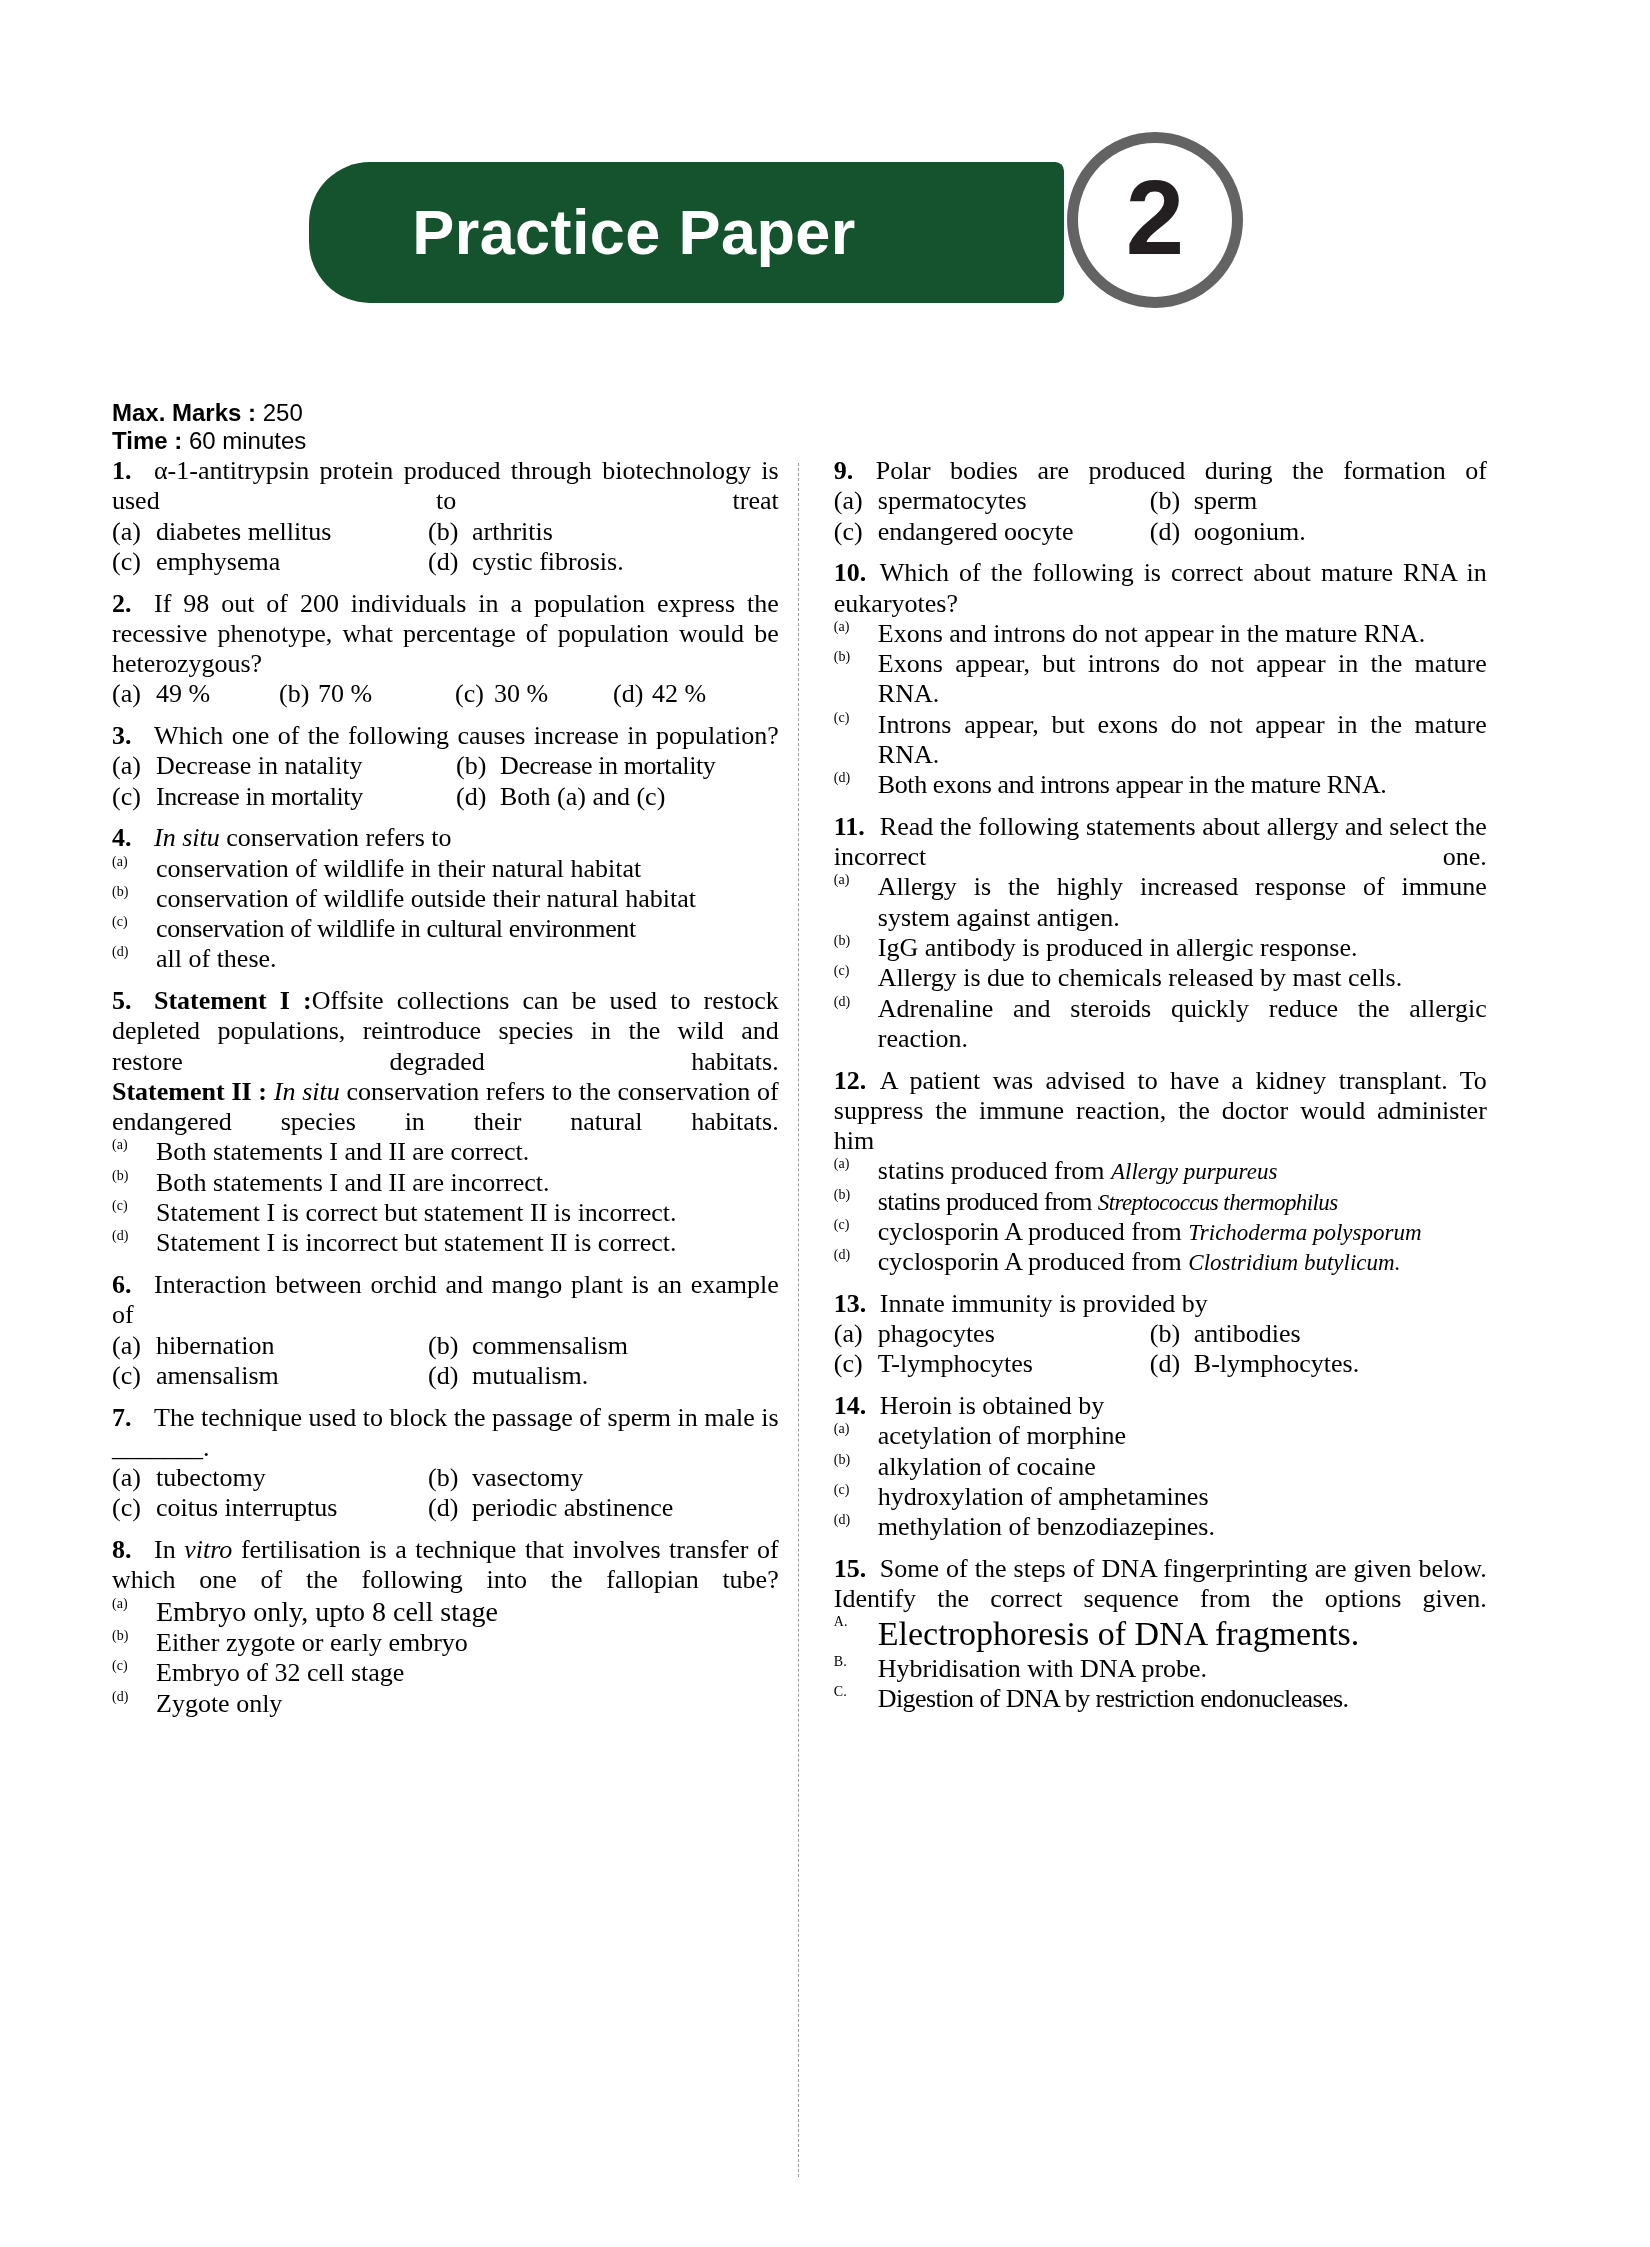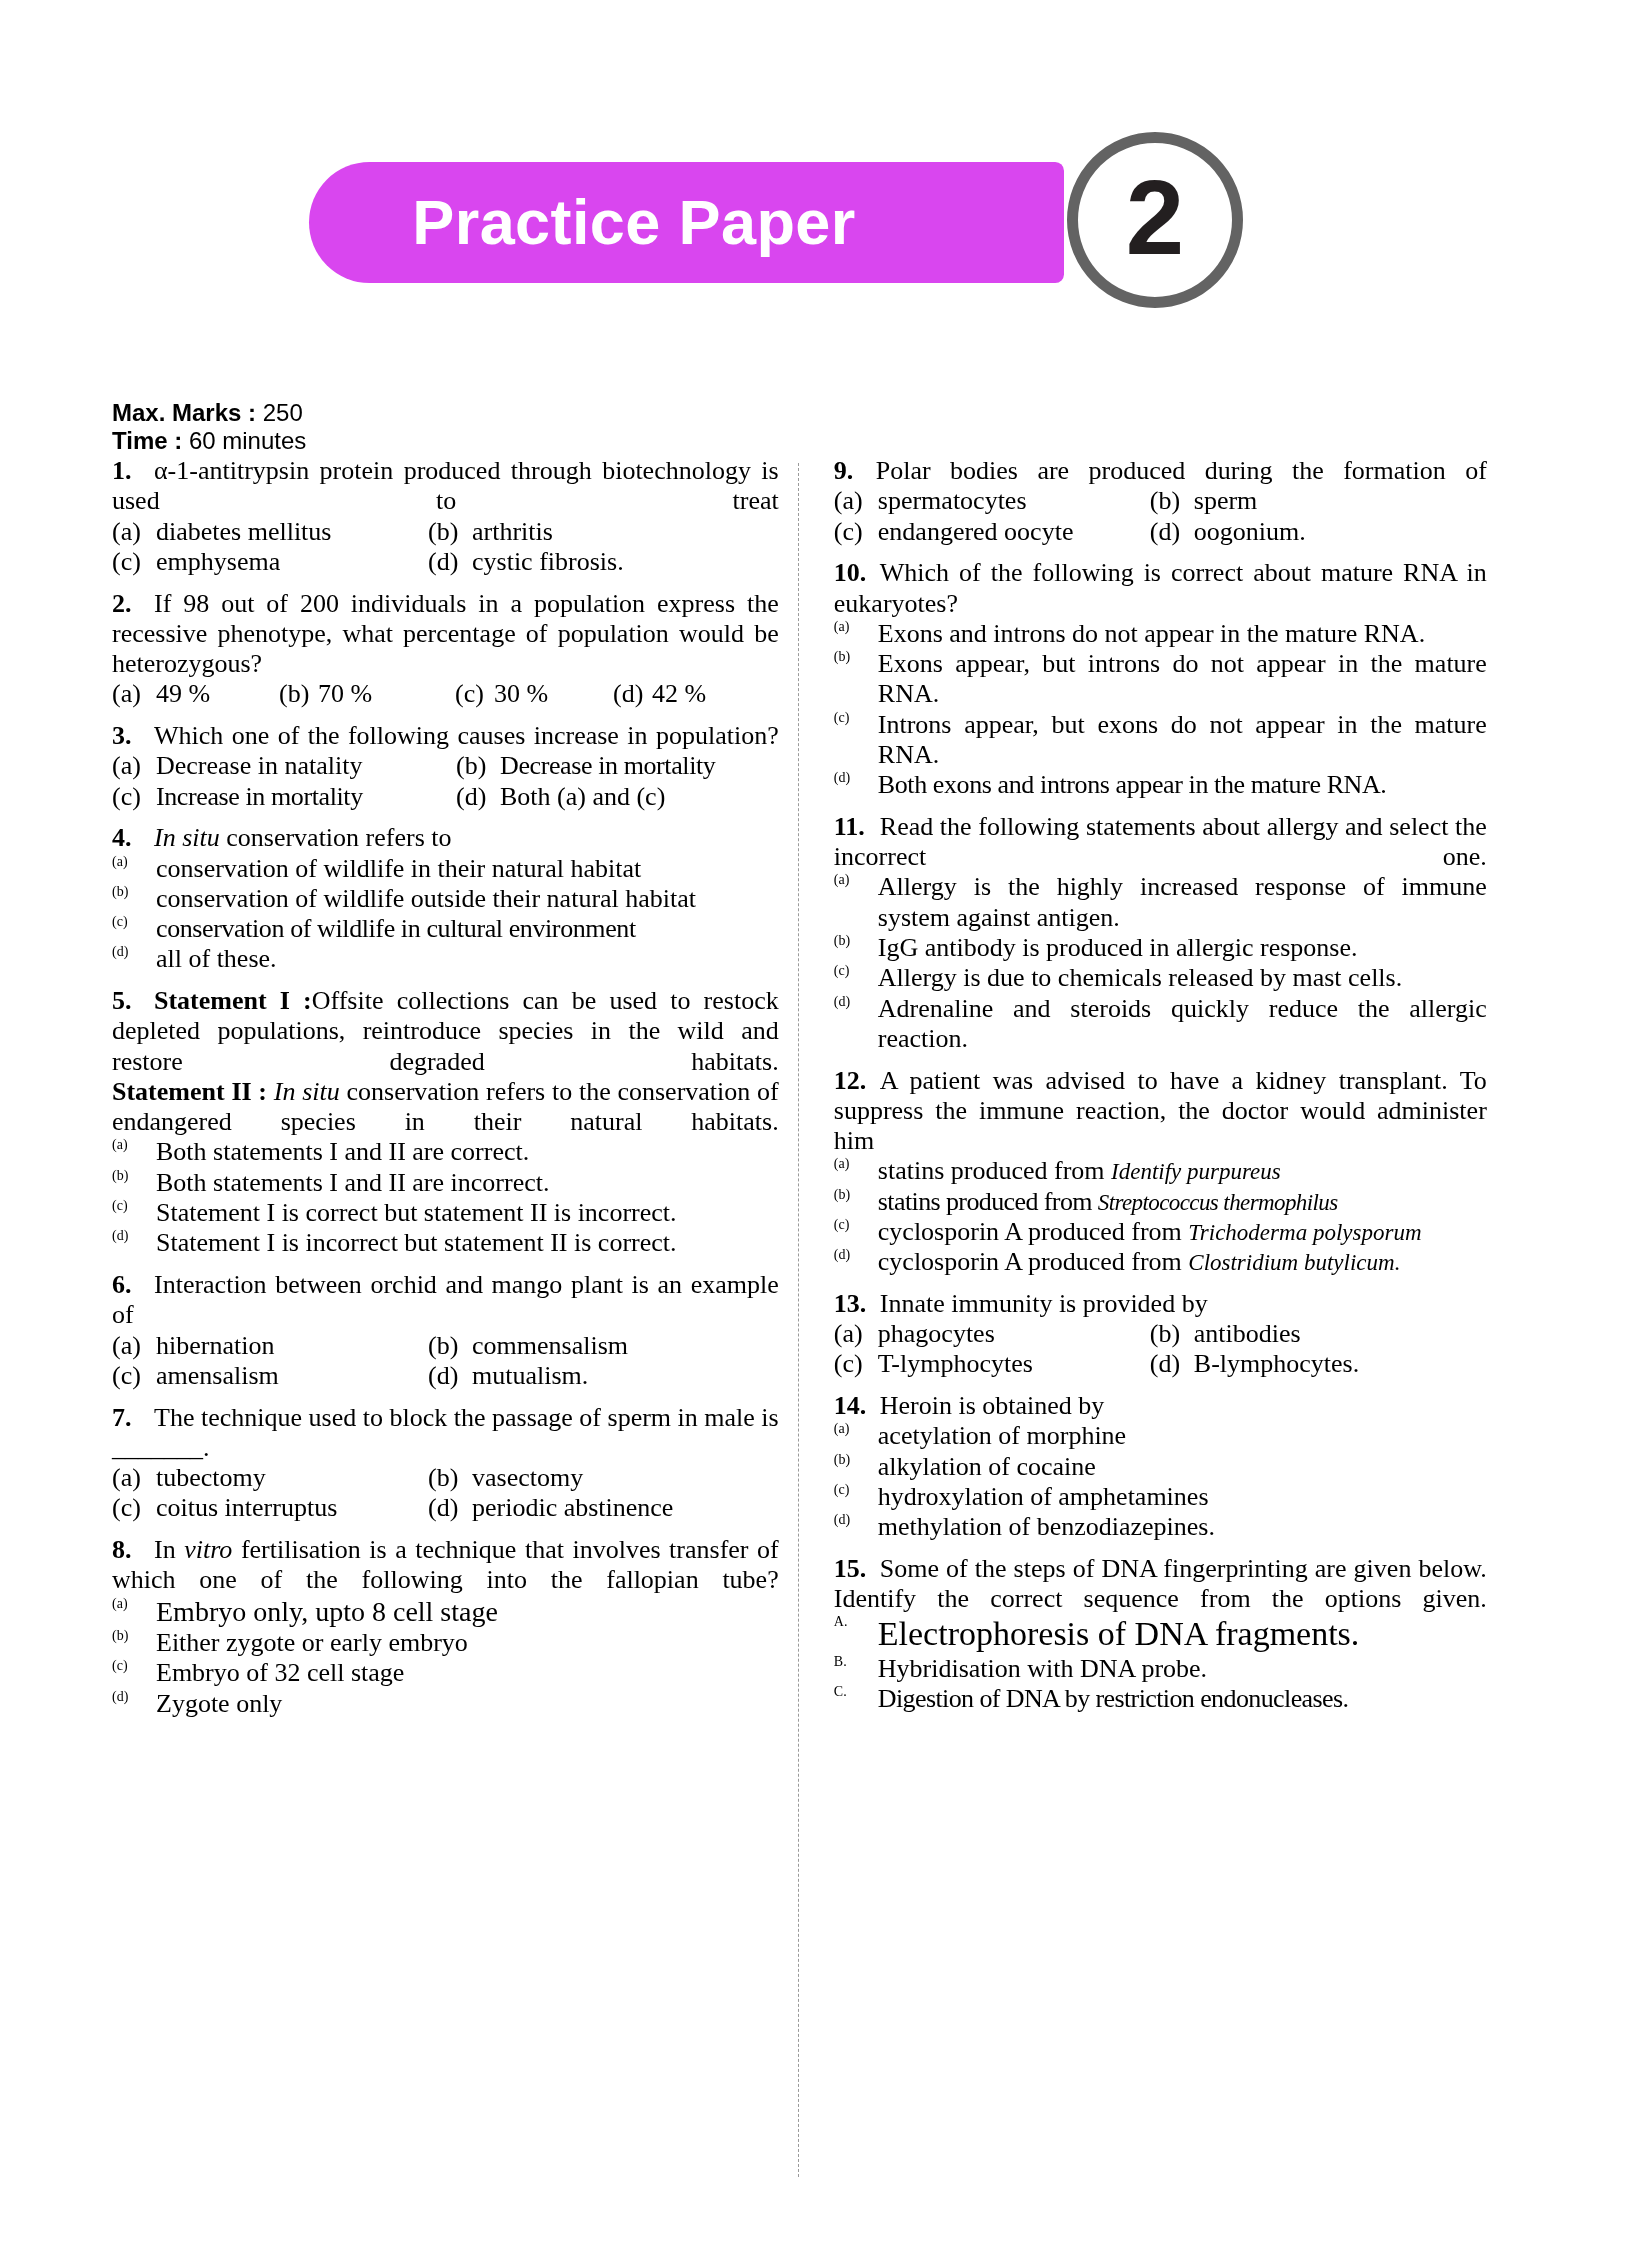--- a/index.html
+++ b/index.html
@@ -22,23 +22,23 @@
     height: 263px;
   }
   .banner-wrap {
     position: absolute;
     left: 309px;
     top: 162px;
     display: flex;
     align-items: center;
   }
   .banner-bar {
-    background: #d946ef;
+    background: #14532d;
     color: #ffffff;
-    height: 121px;
+    height: 141px;
     width: 755px;
     border-top-left-radius: 61px;
     border-bottom-left-radius: 61px;
     border-top-right-radius: 8.8px;
     border-bottom-right-radius: 8.8px;
     display: flex;
     align-items: center;
     justify-content: center;
     box-sizing: border-box;
     padding-right: 105px;
@@ -464,21 +464,21 @@
         <span class="opt-text" style="font-size:26px;line-height:1.165">Adrenaline and steroids quickly reduce the allergic reaction.</span>
       </div>
     </div>
 
     <div class="question">
       <p class="q-stem stretch">
         <span class="q-num wide">12.</span><span>A patient was advised to have a kidney transplant. To  suppress the immune reaction, the doctor would administer him</span>
       </p>
       <div class="opt-full">
         <span class="opt-tag">(a)</span>
-        <span class="opt-text nojust" style="font-size:26px;line-height:1.165"><span>statins produced from </span><em class="sci sm">Identify purpureus</em></span>
+        <span class="opt-text nojust" style="font-size:26px;line-height:1.165"><span>statins produced from </span><em class="sci sm">Allergy purpureus</em></span>
       </div>
       <div class="opt-full">
         <span class="opt-tag">(b)</span>
         <span class="opt-text nojust tighter" style="font-size:26px;line-height:1.165"><span>statins produced from </span><em class="sci sm">Streptococcus thermophilus</em></span>
       </div>
       <div class="opt-full">
         <span class="opt-tag">(c)</span>
         <span class="opt-text" style="font-size:26px;line-height:1.165"><span>cyclosporin A produced from </span><em class="sci sm">Trichoderma polysporum</em></span>
       </div>
       <div class="opt-full">

